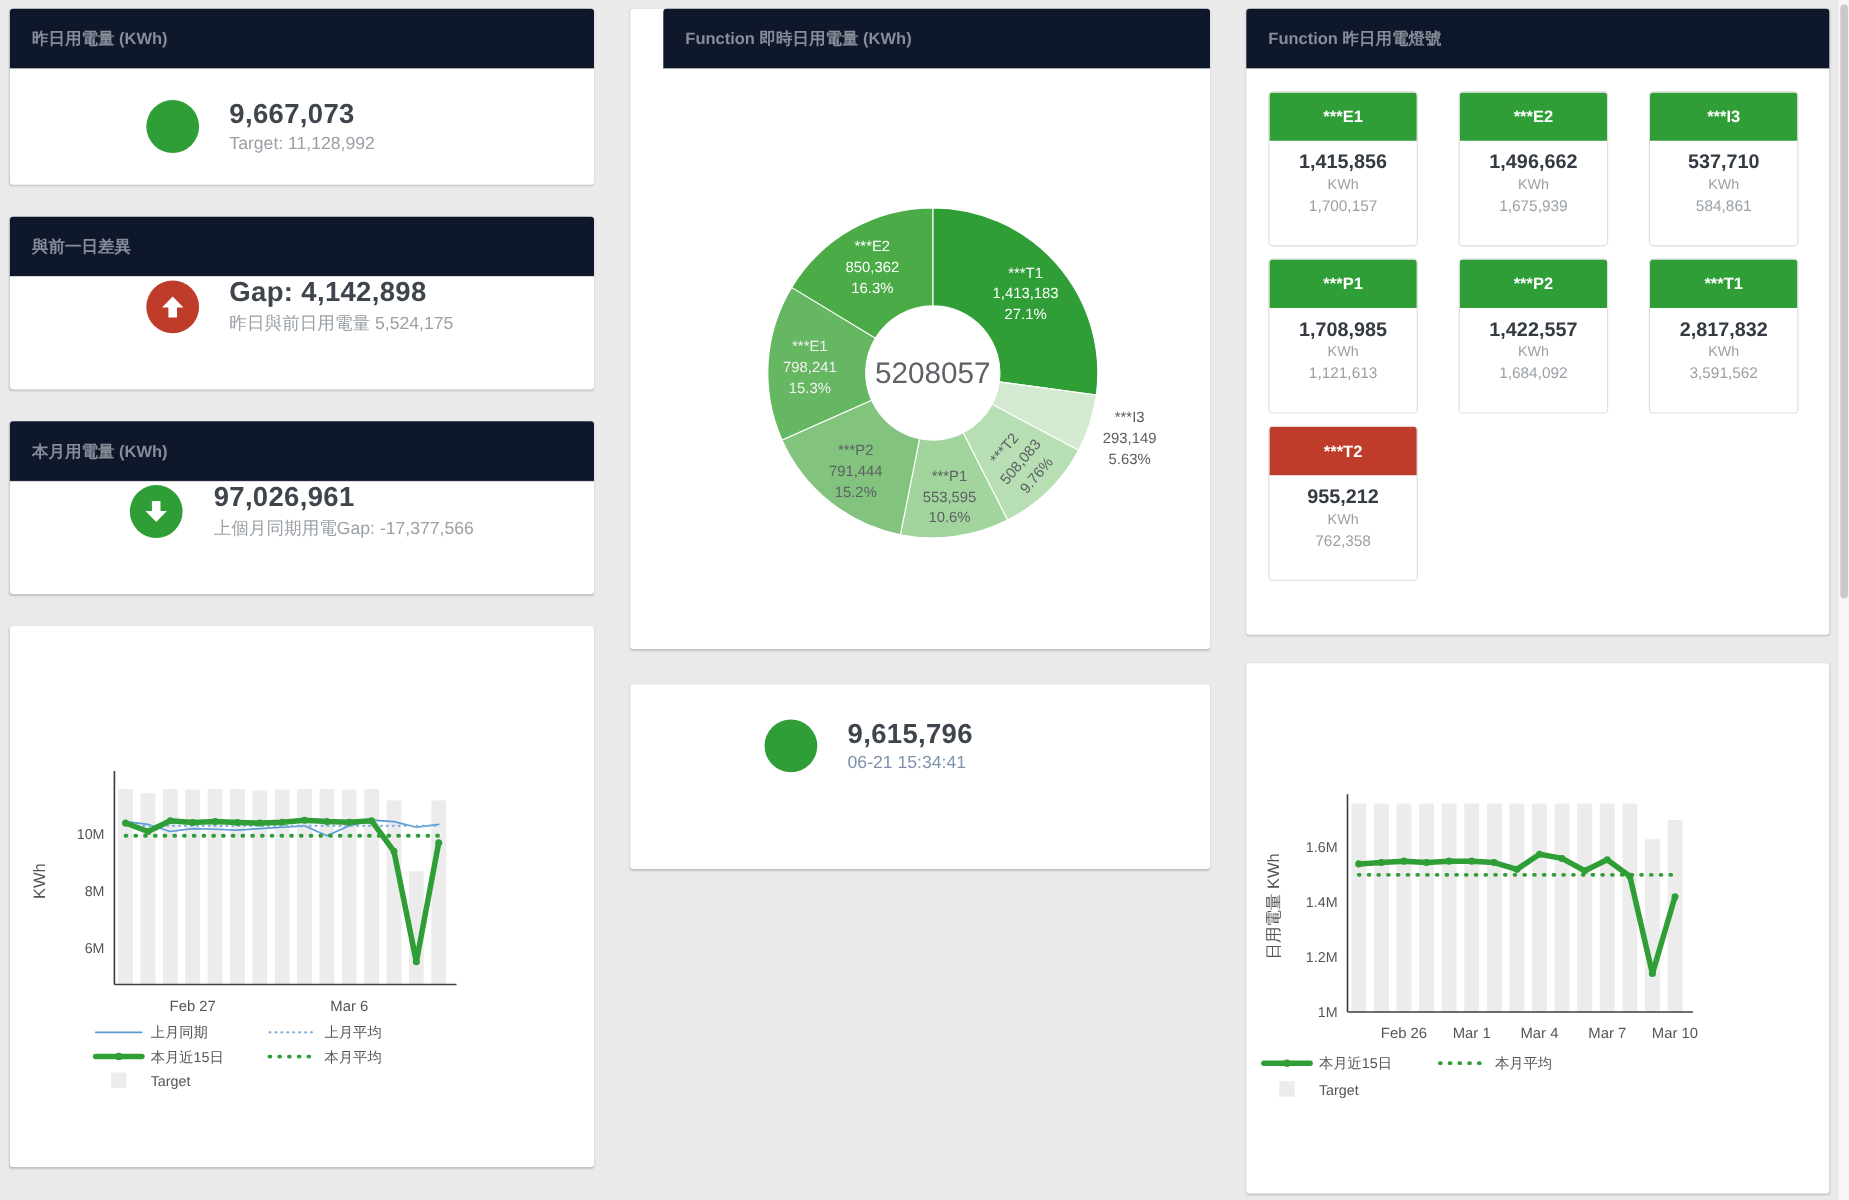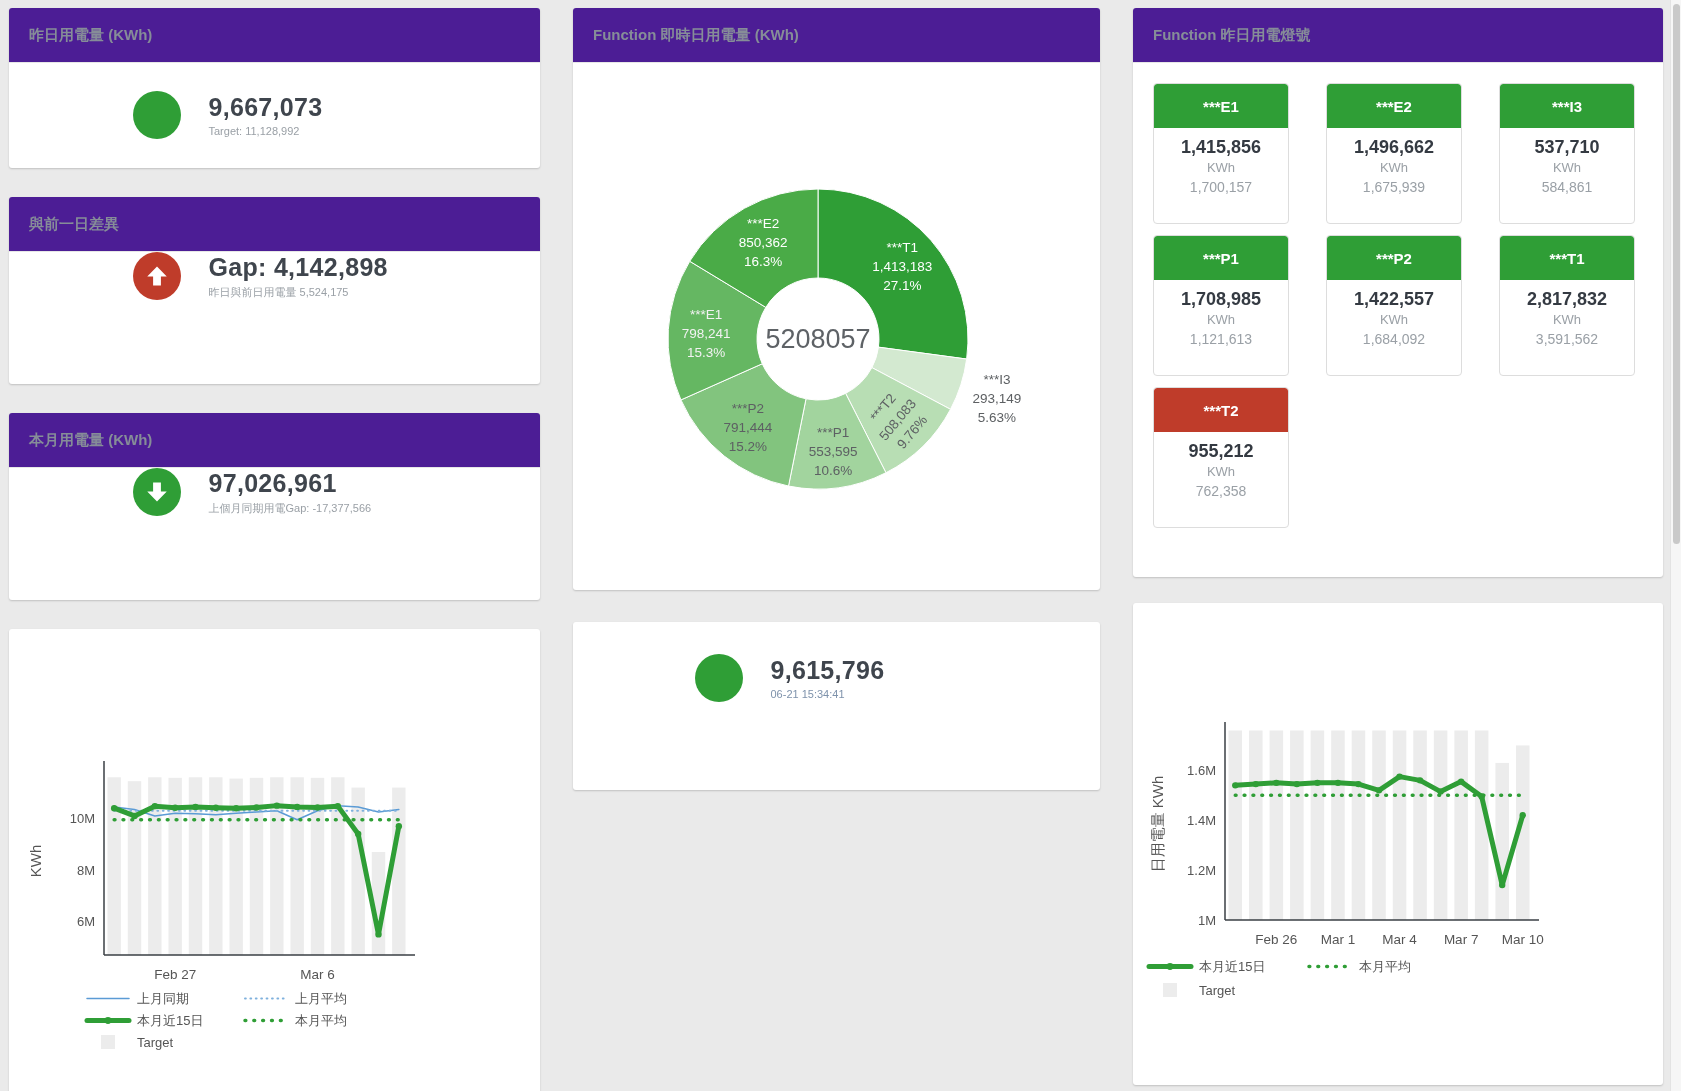--- a/index.html
+++ b/index.html
@@ -7,42 +7,42 @@
     width:1681px;height:1091px;background:#eaeaea;overflow:hidden;position:relative;
     font-family:"Liberation Sans","DejaVu Sans",sans-serif;
   }
   .page{display:flex;gap:33px;padding:8px 0 0 9px;box-sizing:border-box;}
   .col{display:flex;flex-direction:column;}
   .col-left{width:531px;gap:29px;}
   .col-mid{width:527px;gap:32px;}
   .col-right{width:530px;gap:26px;}
   .card{background:#fff;border-radius:3px;box-shadow:0 1px 2px rgba(0,0,0,.18);}
   .card-header{
-    height:55px;box-sizing:border-box;padding:18px 20px 0 20px;background:#4c1d95;
+    height:55px;box-sizing:border-box;padding:18px 20px 0 20px;background:#0f172a;
     border-bottom:1px solid #e7e7e7;border-radius:3px 3px 0 0;
     color:#868d98;font-weight:bold;font-size:15px;
   }
   .card-body{position:relative;}
   
   .kpi{display:flex;align-items:center;justify-content:center;gap:28px;}
   .h160 .kpi{height:104px;}
   .kpi .dot{width:48px;height:48px;border-radius:50%;display:flex;align-items:center;justify-content:center;flex:0 0 auto;}
   .dot.green{background:#2f9e36;}
   .dot.red{background:#bf3c2a;}
   .dot svg{width:26px;height:26px;}
   .dot .down{transform:scaleY(-1);}
   .kpi-text{min-width:208px;}
   .kpi-value{font-size:25px;font-weight:bold;color:#3f454d;letter-spacing:.3px;}
-  .kpi-sub{font-size:11px;color:#9aa0a6;margin-top:3px;}
+  .kpi-sub{font-size:16px;color:#9aa0a6;margin-top:3px;}
   .kpi-sub.blue{color:#7e92ab;}
   
   .h160{height:160px;}
-  .h157{height:187px;}
+  .h157{height:157px;}
   .h492{height:492px;}
-  .h582{height:582px;}
+  .h582{height:582px;padding-left:30px;}
   .h168{height:168px;}
   .h569{height:569px;}
   .h482{height:482px;}
   .h168 .kpi{height:112px;}
   
   .tile-grid{
     display:grid;grid-template-columns:repeat(3,136px);column-gap:37px;row-gap:11px;
     padding:20px 0 0 20px;
   }
   .tile{border:1px solid #ddd;border-radius:4px;text-align:center;overflow:hidden;background:#fff;height:141px;box-sizing:border-box;}

